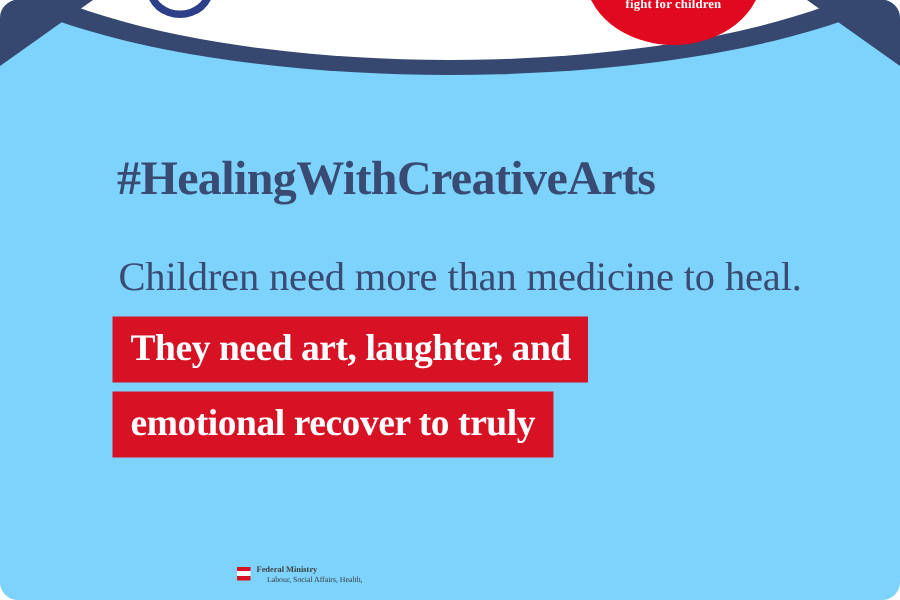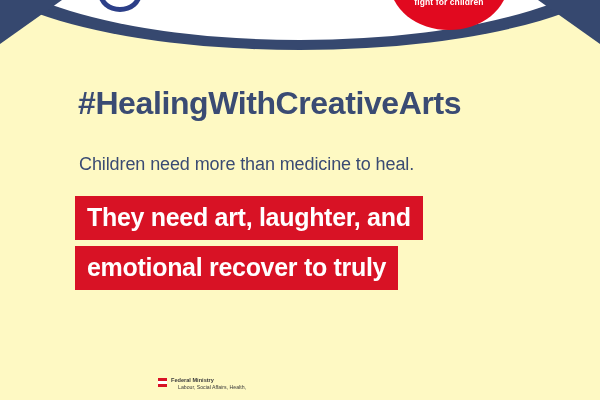--- a/index.html
+++ b/index.html
@@ -4,23 +4,24 @@
 <style>
   html, body {
     margin: 0;
     padding: 0;
     background: #ffffff;
   }
   #poster {
     position: relative;
     width: 600px;
     height: 400px;
-    background: #fef9c3;
+    background: #7dd3fc;
     overflow: hidden;
-    font-family: Liberation Sans, sans-serif;
+    font-family: Liberation Serif, serif;
+    border-radius: 12px;
     -webkit-font-smoothing: antialiased;
   }
 
   
   .corner-wedge {
     position: absolute;
     top: 0;
     width: 0;
     height: 0;
     pointer-events: none;
@@ -92,41 +93,41 @@
     font-size: 8.5px;
     font-weight: 600;
     letter-spacing: 0.1px;
     white-space: nowrap;
   }
 
   
   .content {
     position: absolute;
     left: 0;
-    top: 0;
+    top: 15px;
     width: 600px;
     height: 336px;
   }
   .headline {
     position: absolute;
     left: 78px;
     top: 86px;
     color: #3a4b73;
     font-size: 32px;
     font-weight: 700;
     letter-spacing: -0.4px;
     line-height: 1.1;
     white-space: nowrap;
   }
   .subhead {
     position: absolute;
     left: 79px;
     top: 154px;
     color: #3a4b73;
-    font-size: 18px;
+    font-size: 27px;
     font-weight: 400;
     letter-spacing: -0.1px;
     line-height: 1.15;
     white-space: nowrap;
   }
 
   .highlight-block {
     position: absolute;
     left: 75px;
     top: 196px;

